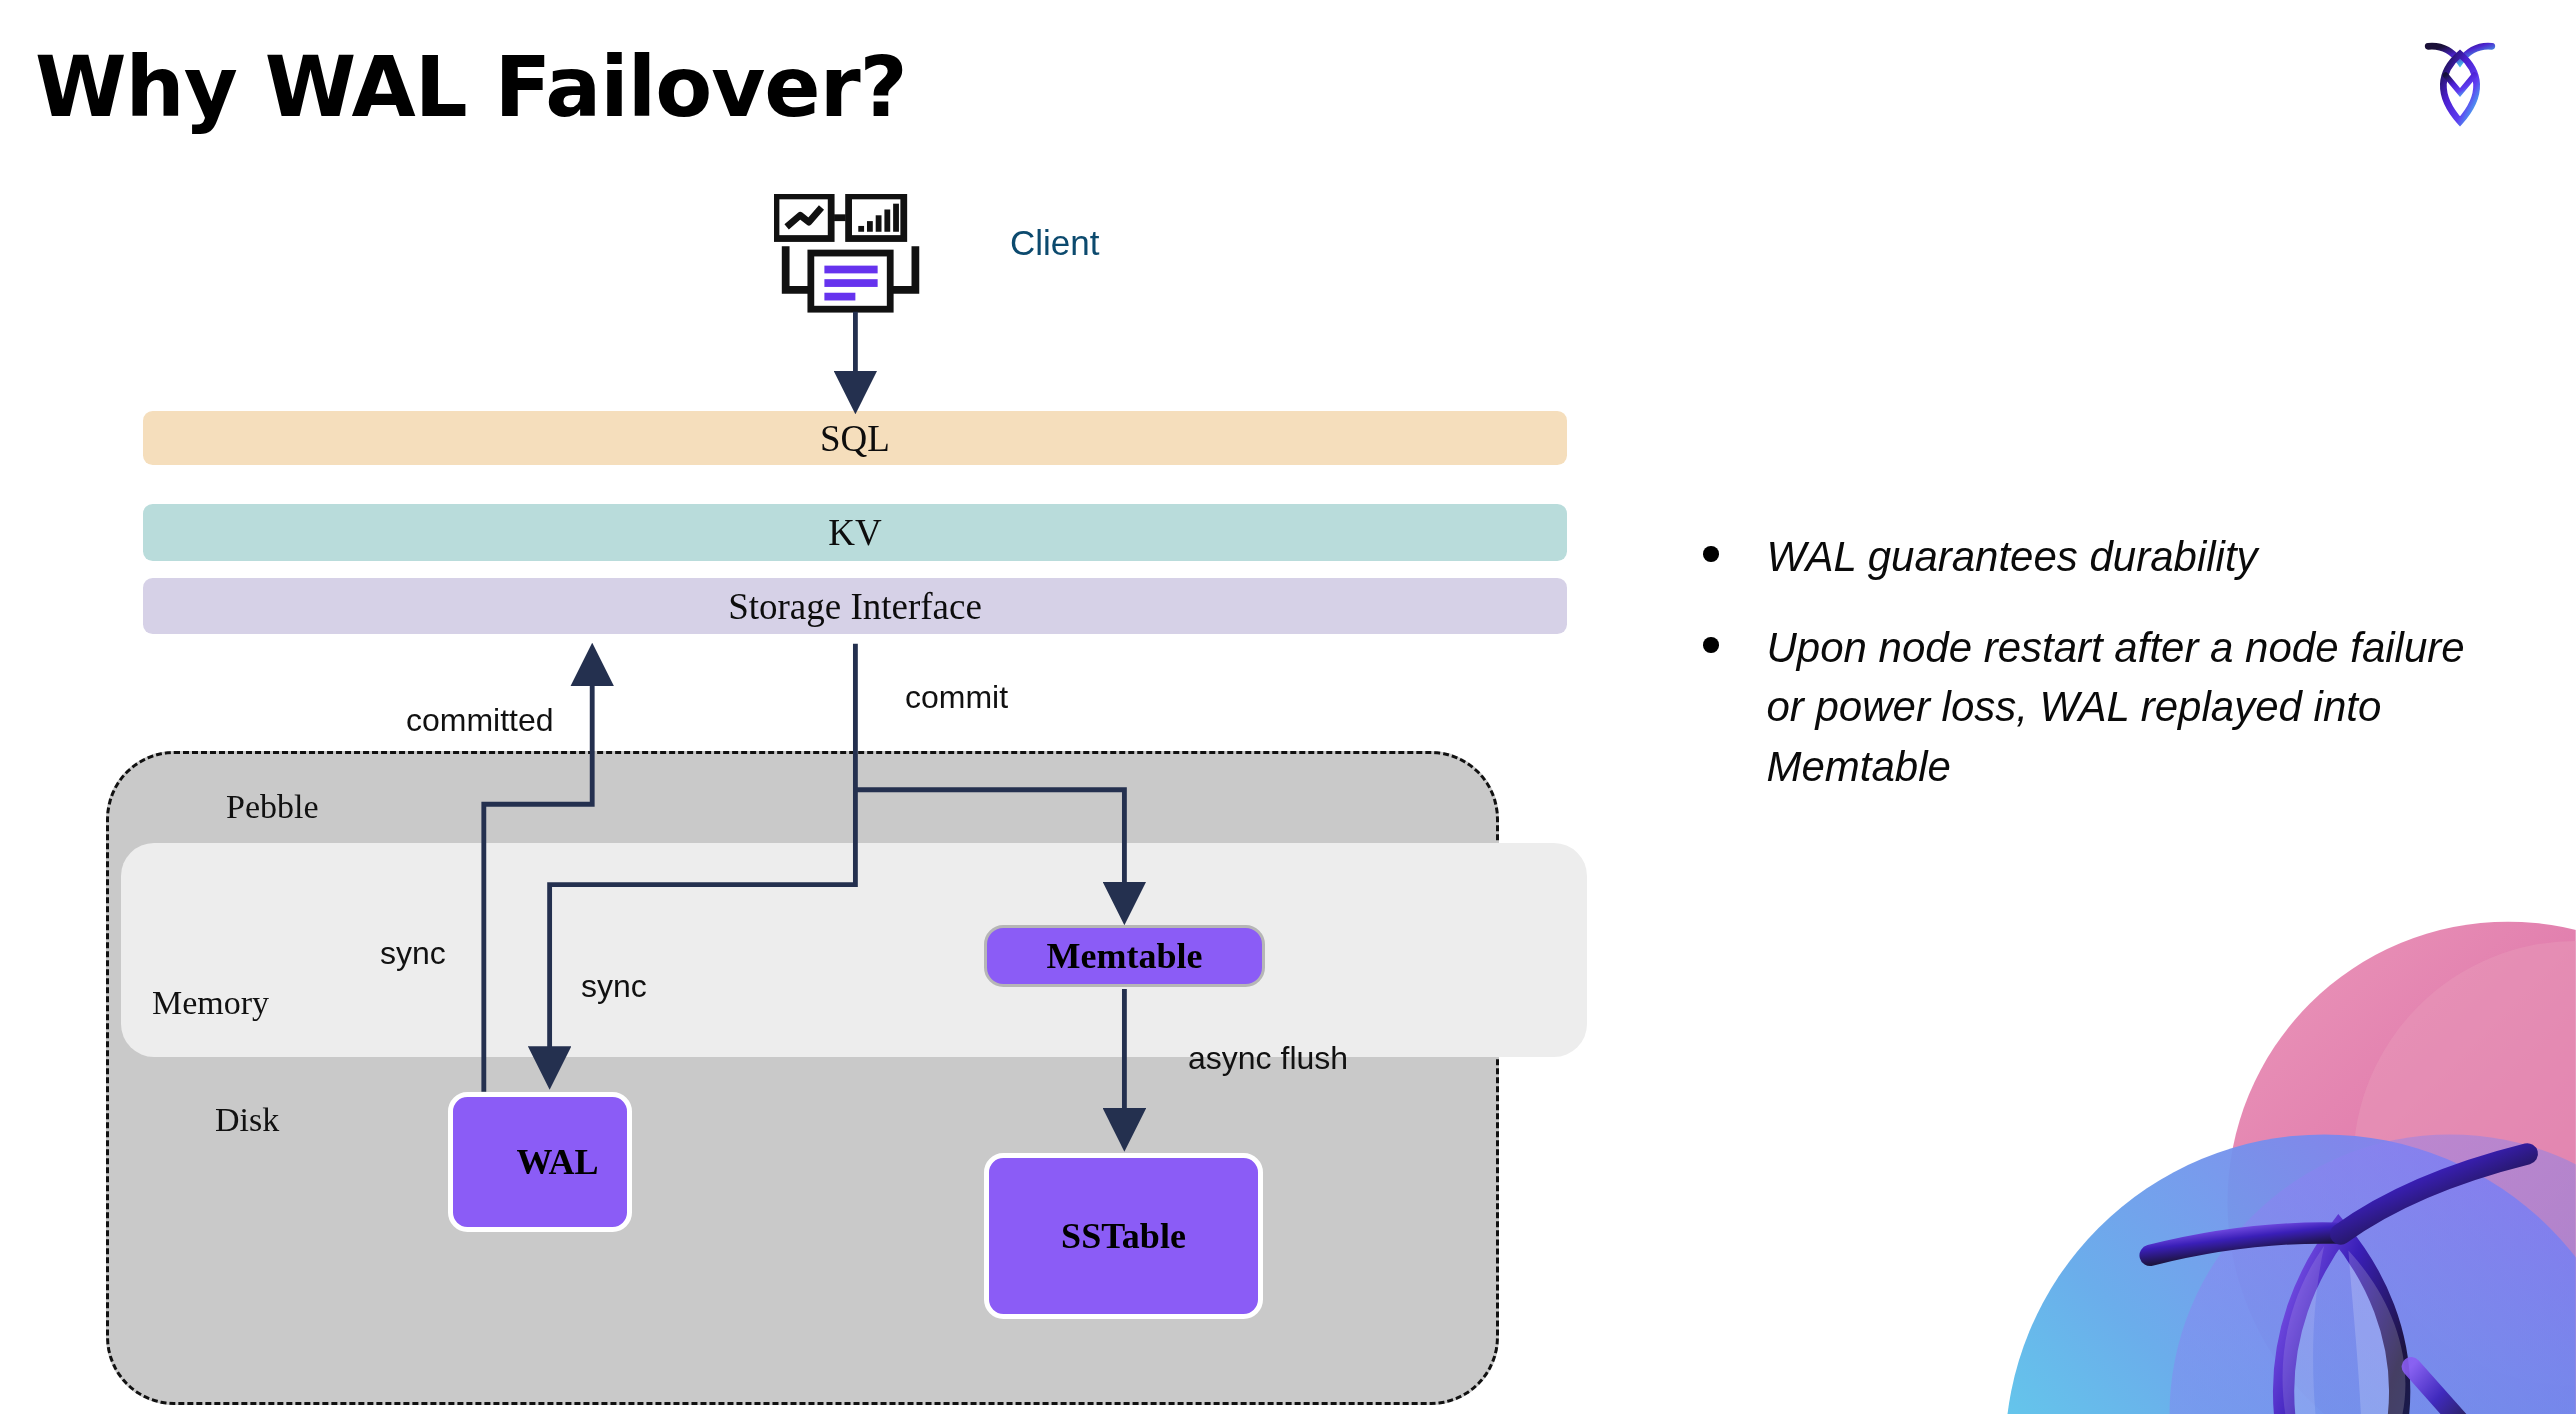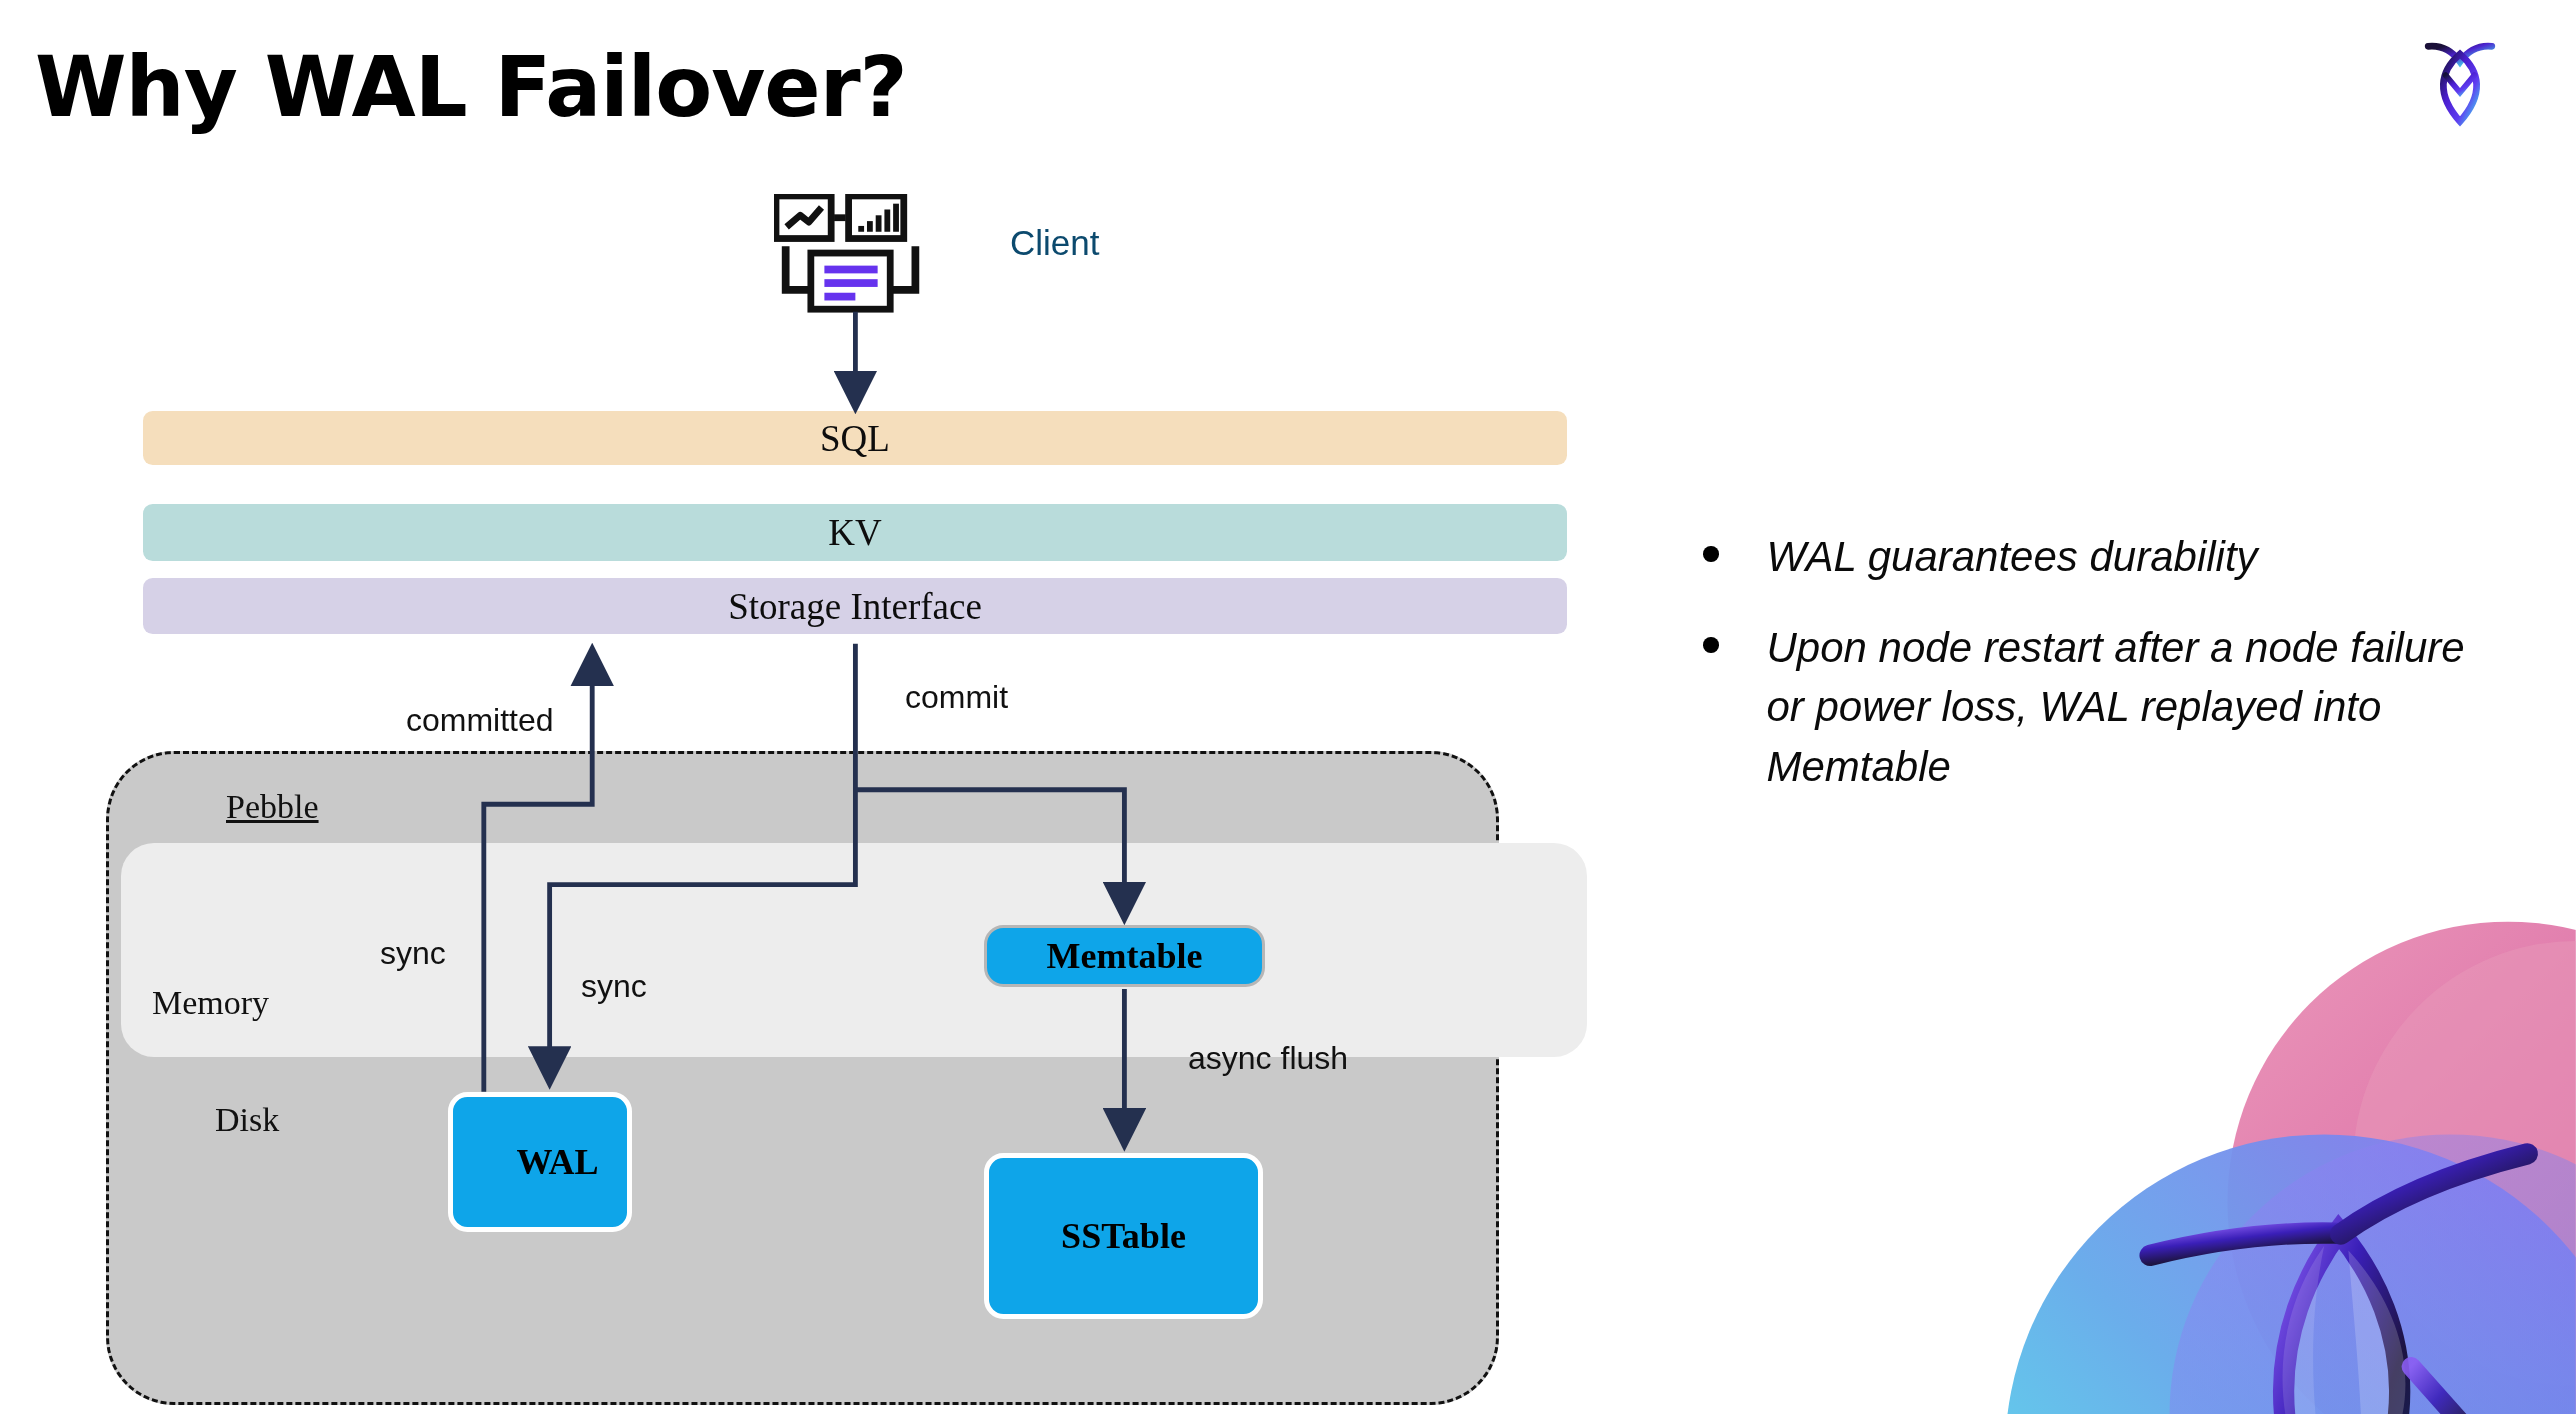--- a/index.html
+++ b/index.html
@@ -95,28 +95,28 @@
     border-radius: 33px;
   }
 
   .zone-label {
     position: absolute;
     font-family: "Liberation Serif", serif;
     font-size: 34px;
     color: #111111;
     white-space: nowrap;
   }
-  #label-pebble { left: 226px; top: 788px; text-decoration: underline; }
+  #label-pebble { left: 226px; top: 788px; }
   #label-memory { left: 152px; top: 984px; }
   #label-disk   { left: 215px; top: 1101px; }
 
   
   .node-box {
     position: absolute;
-    background: #0ea5e9;
+    background: #8b5cf6;
     border-radius: 19.4px;
     display: flex;
     align-items: center;
     justify-content: center;
     font-family: "Liberation Serif", serif;
     font-weight: bold;
     font-size: 36px;
     color: #000000;
     box-sizing: border-box;
   }

